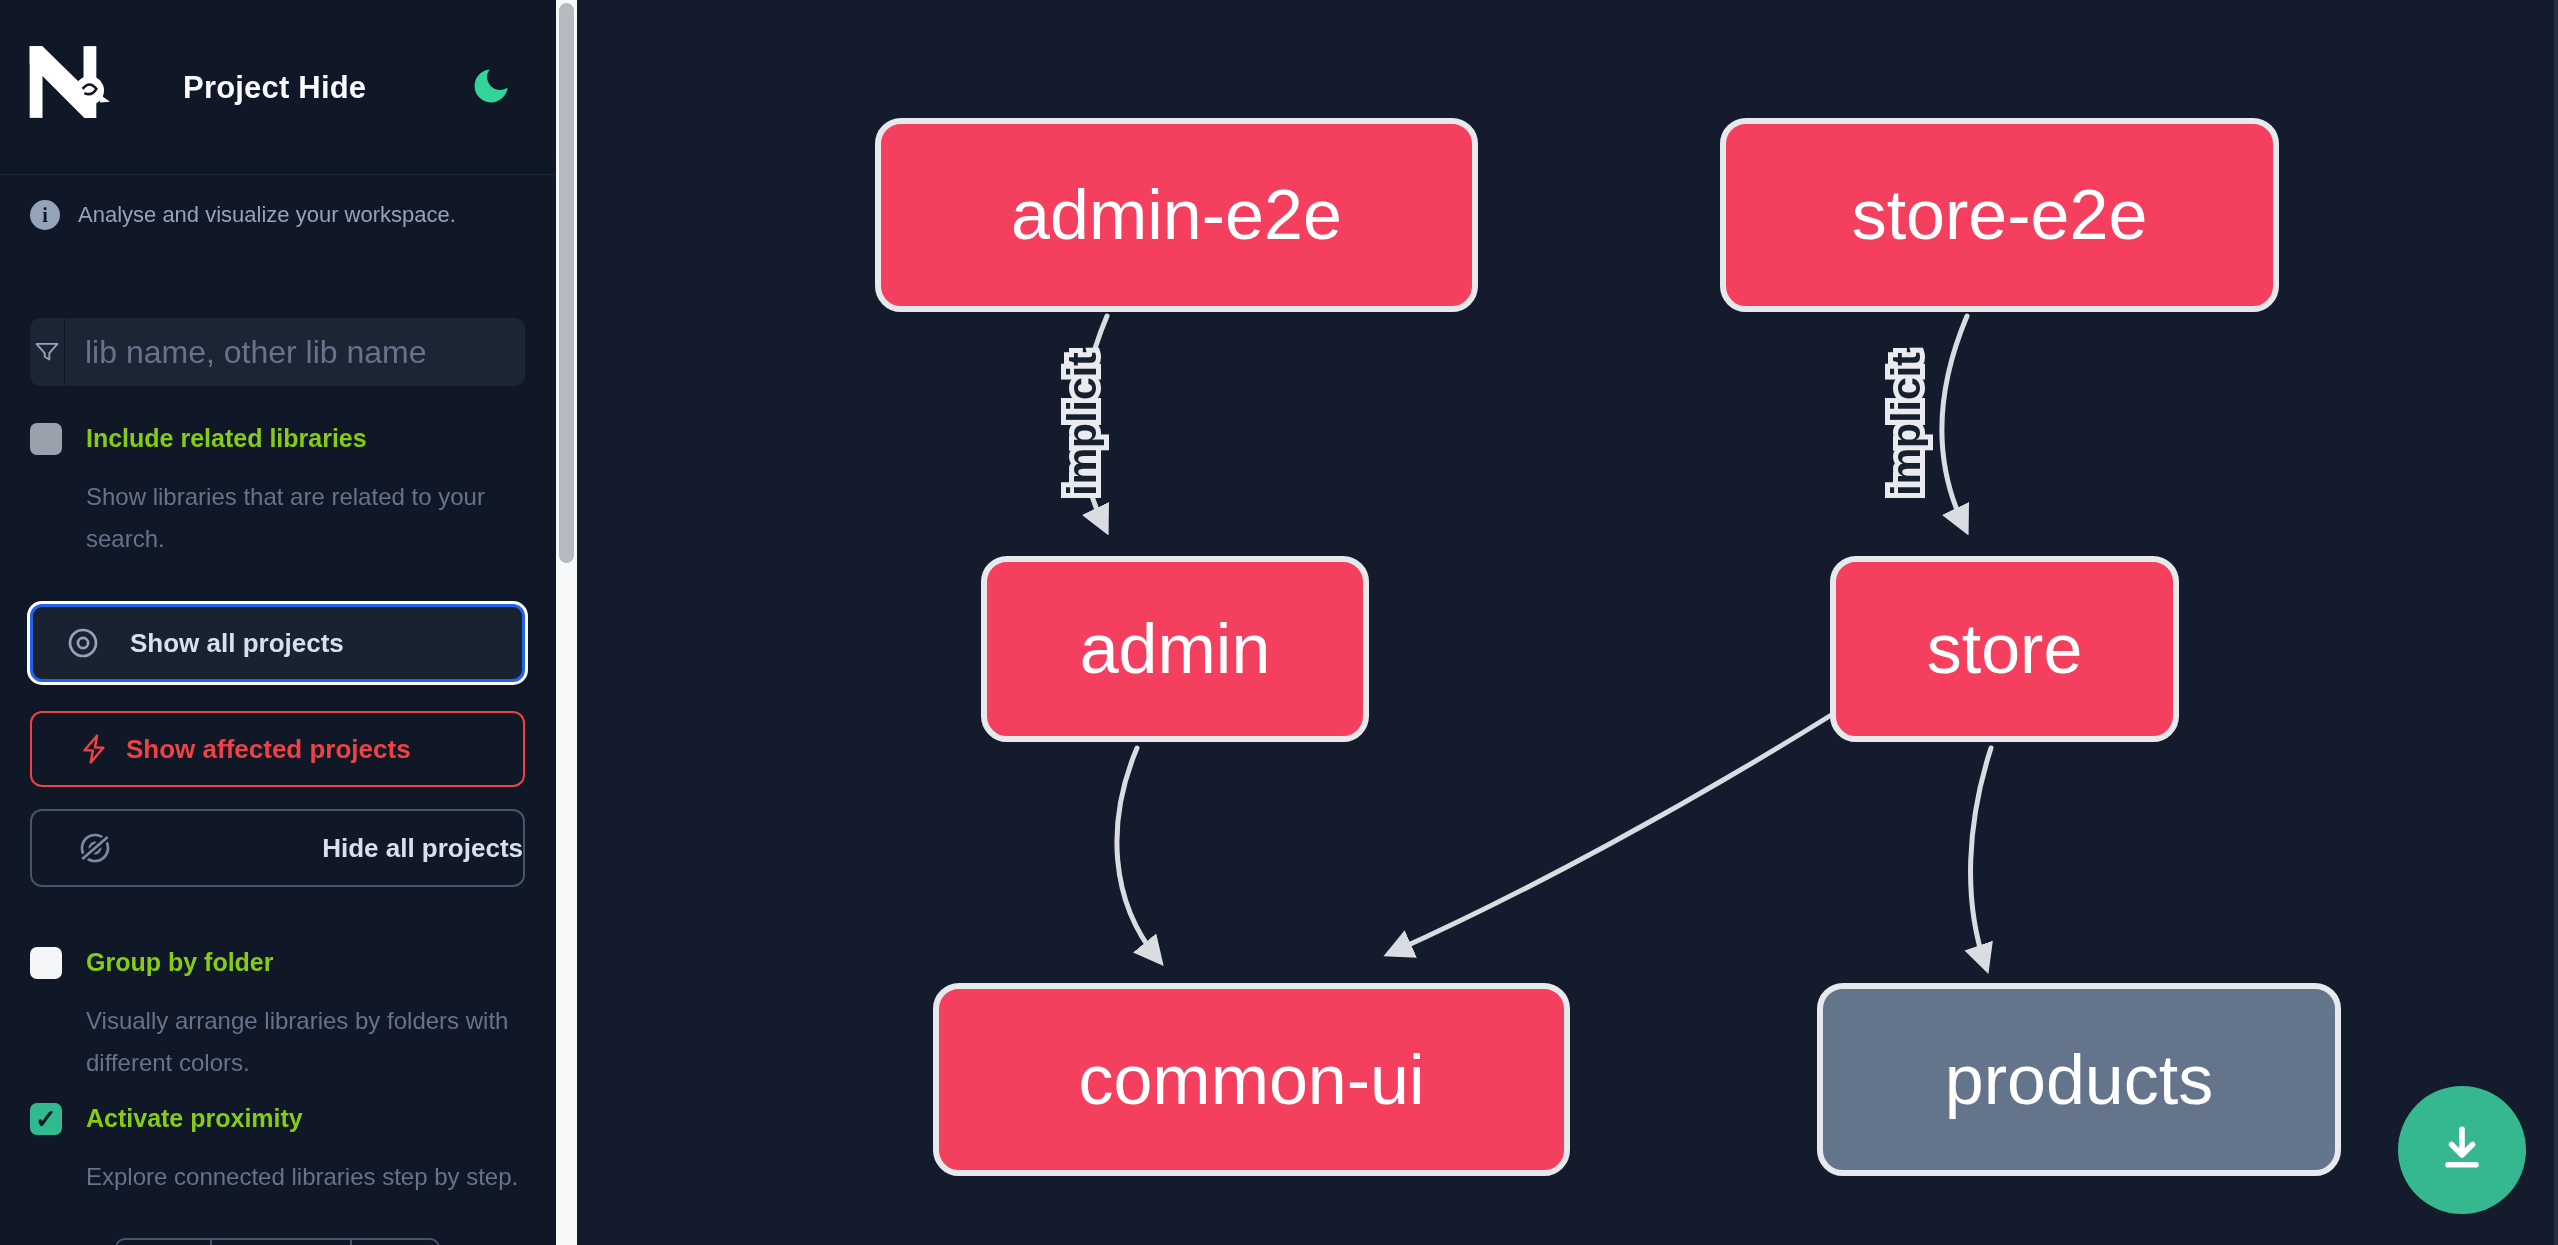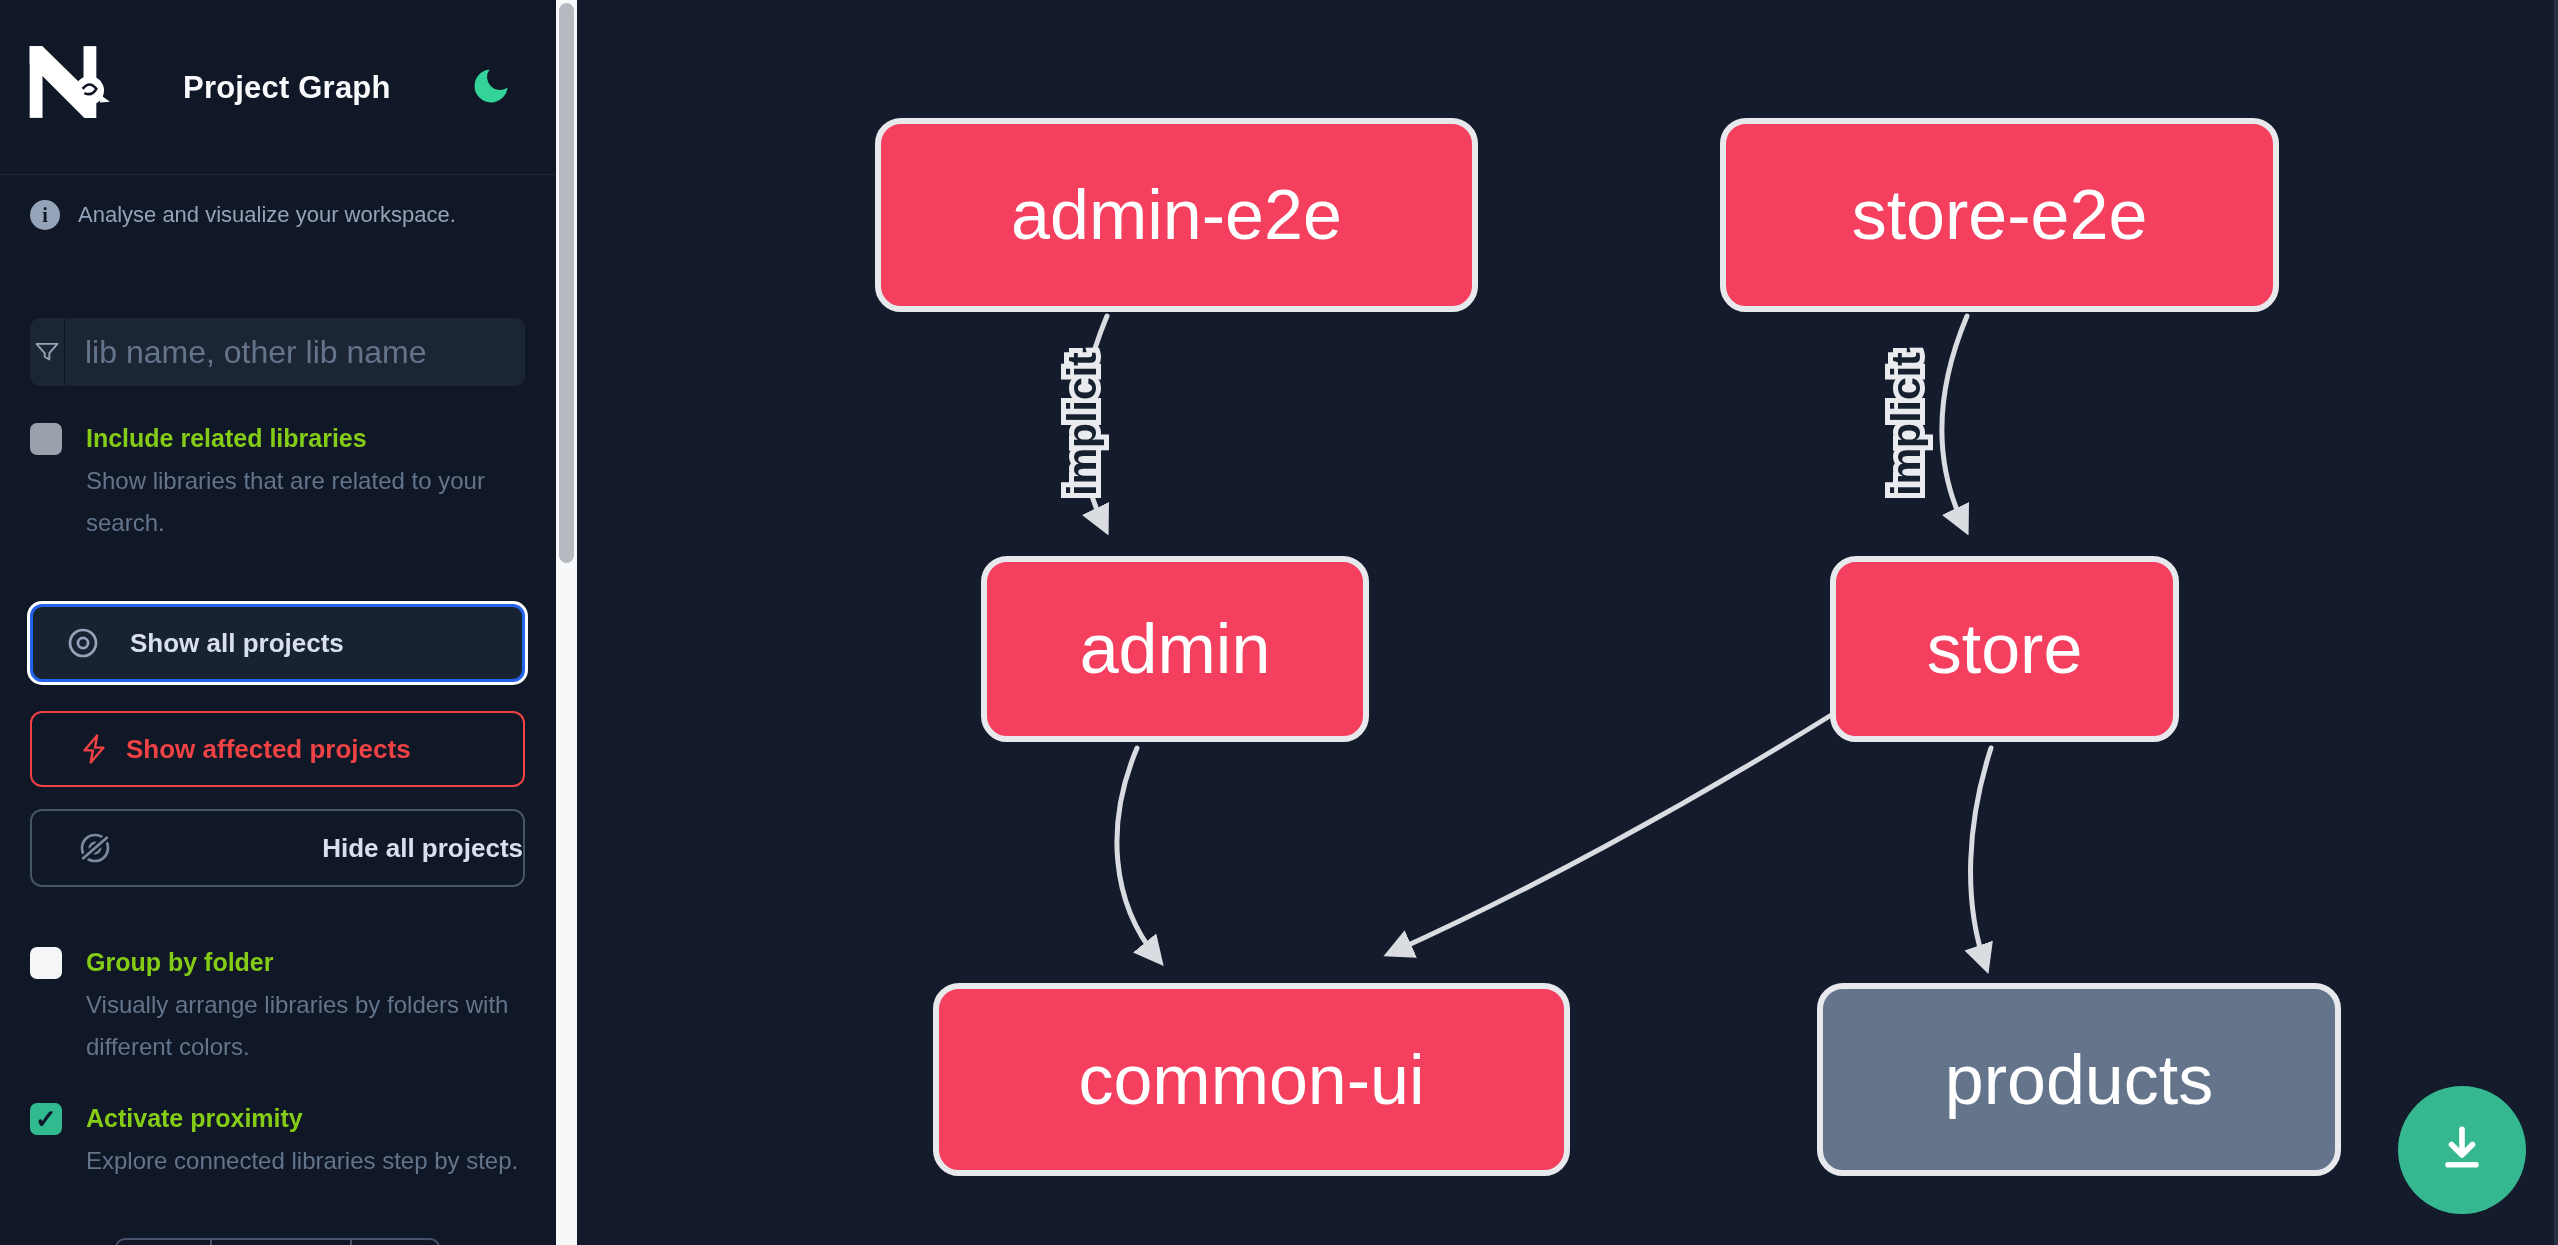--- a/index.html
+++ b/index.html
@@ -26,21 +26,21 @@
                 font-size:32px;padding:0 20px;font-family:"Liberation Sans",sans-serif;}
   .search input::placeholder{color:#64748b;}
 
   .toggle{position:absolute;left:30px;display:flex;gap:24px;}
   .checkbox{width:32px;height:32px;border-radius:7px;flex:none;margin-top:3px;}
   .cb-gray{background:#99a1ad;}
   .cb-white{background:#f4f6f8;}
   .cb-green{background:#31ba8f;color:#0f172a;display:flex;align-items:center;justify-content:center;
             font-size:26px;font-weight:900;line-height:1;}
   .toggle .label{font-size:25px;font-weight:700;color:#84cc16;line-height:36px;}
-  .toggle .desc{font-size:24px;color:#64748b;line-height:42px;margin-top:4px;width:448px;}
+  .toggle .desc{font-size:24px;color:#64748b;line-height:42px;margin-top:20px;width:448px;}
 
   .btn{position:absolute;left:30px;width:495px;border-radius:12px;display:flex;align-items:center;
        padding-left:44px;gap:28px;font-size:26px;font-weight:600;color:#d7e0ec;box-sizing:border-box;
        background:transparent;cursor:pointer;}
   .btn .bicon{width:38px;height:38px;flex:none;display:flex;align-items:center;justify-content:center;}
   .btn-focus{top:604px;height:78px;background:#192231;border:3px solid #2563eb;box-shadow:0 0 0 3px #ffffff;padding-left:31px;}
   .btn-affected{top:711px;height:76px;border:2px solid #ee4245;color:#ee4245;gap:12px;}
   .btn-plain{top:809px;height:78px;border:2px solid #475569;justify-content:space-between;}
 
   .stepper{position:absolute;left:115px;top:1238px;width:325px;height:46px;border:2px solid #47536b;
@@ -82,21 +82,21 @@
       <div class="logo">
         <svg width="82" height="76" viewBox="0 0 96 88">
           <rect x="2" y="2" width="15" height="84" fill="#ffffff"></rect>
           <polygon points="2,2 17,2 80,64 80,86 66,86 2,22" fill="#ffffff"></polygon>
           <rect x="65" y="2" width="15" height="40" fill="#ffffff"></rect>
           <circle cx="72" cy="54" r="17" fill="#ffffff"></circle>
           <path d="M64 52 q8 -10 16 0 q-5 9 -14 5" stroke="#101726" stroke-width="3" fill="none"></path>
           <polygon points="86,60 96,67 84,68" fill="#ffffff"></polygon>
         </svg>
       </div>
-      <div class="app-title">Project Graph</div>
+      <div class="app-title">Project Hide</div>
       <div class="moon">
         <svg width="44" height="44" viewBox="0 0 24 24">
           <path fill="#34d399" d="M21 12.79A9 9 0 1 1 11.21 3a7 7 0 0 0 9.79 9.79z"></path>
         </svg>
       </div>
     </div>
 
     <div class="tagline-row">
       <div class="info-badge">i</div>
       <div class="tagline">Analyse and visualize your workspace.</div>

